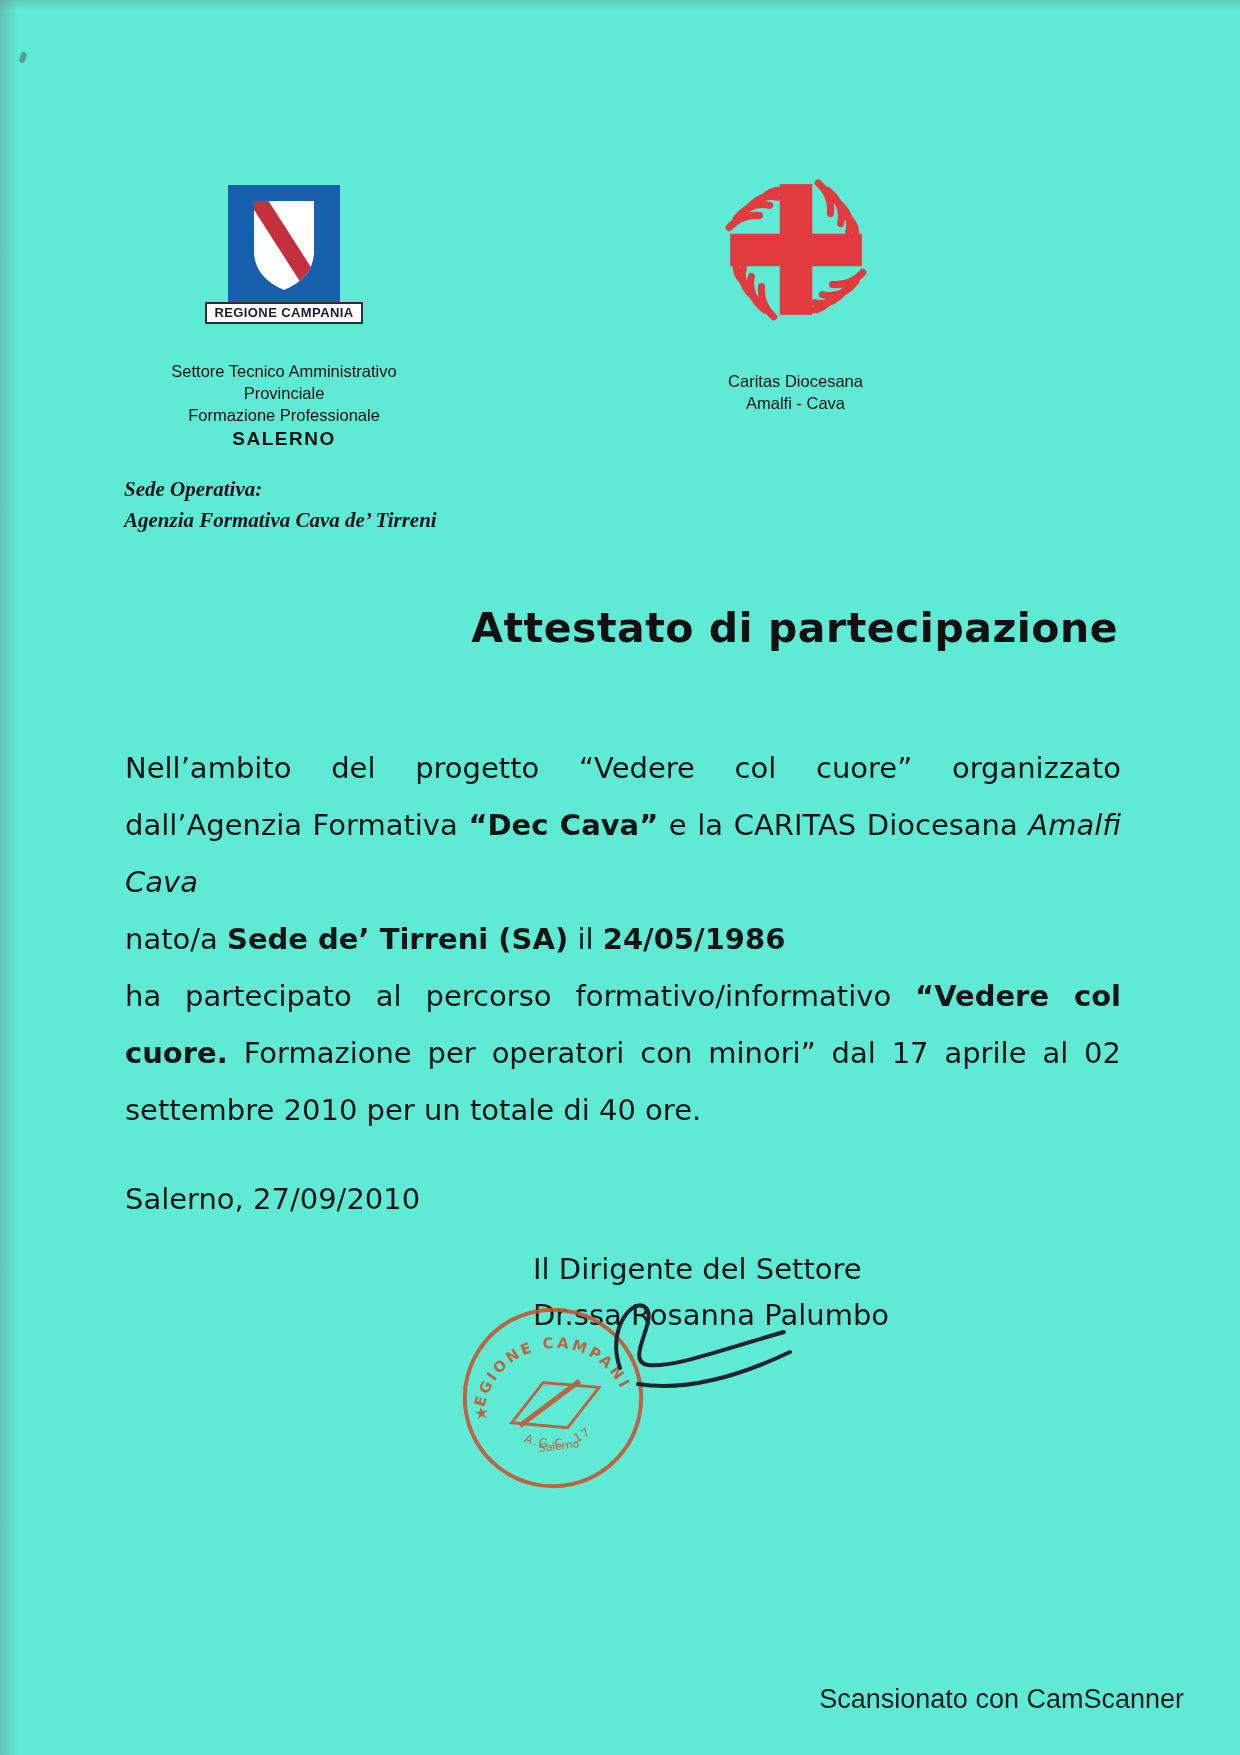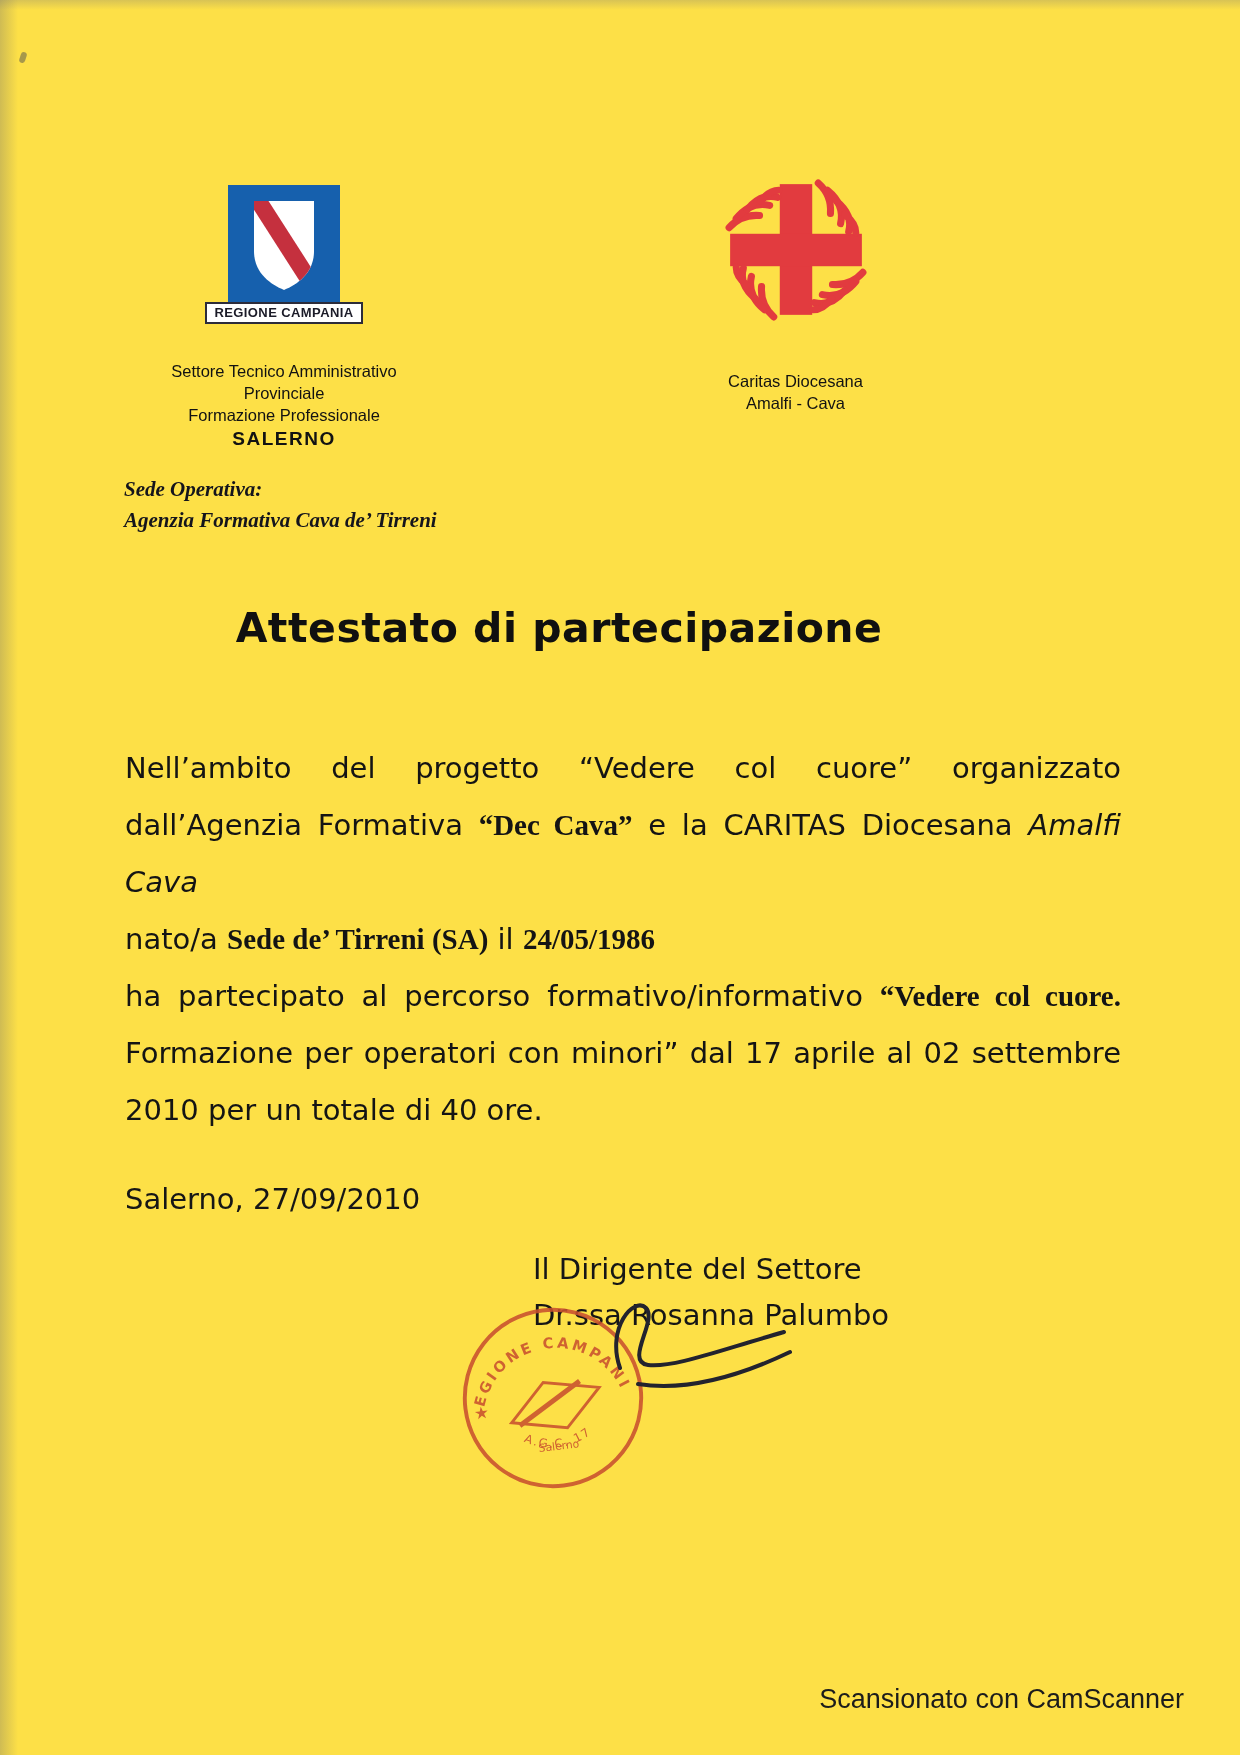--- a/index.html
+++ b/index.html
@@ -1,19 +1,19 @@
 <!DOCTYPE html>
 <html style="--regione-blue: #1660ad; --regione-red: #c5303e; --caritas-red: #e23b3f; --stamp-red: #c9512f;"><head>
 <meta charset="utf-8">
 <style>
   * { margin:0; padding:0; box-sizing:border-box; }
   html, body { background:#e8e8e8; }
   .page {
     position:relative; width:1240px; height:1755px; margin:0 auto;
-    background:#fde047; overflow:hidden;
+    background:#5eead4; overflow:hidden;
     font-family:"DejaVu Sans", sans-serif; color:#161616;
   }
   
   .scan-edge-left { position:absolute; left:0; top:0; bottom:0; width:18px;
     background:linear-gradient(90deg, rgba(110,110,110,.32), rgba(255,255,255,0)); }
   .scan-edge-top { position:absolute; left:0; top:0; right:0; height:10px;
     background:linear-gradient(180deg, rgba(120,120,120,.28), rgba(255,255,255,0)); }
   .scan-mark { position:absolute; left:20px; top:52px; width:6px; height:11px;
     border-radius:3px; background:rgba(80,80,80,.5); transform:rotate(18deg); }
 
@@ -29,28 +29,28 @@
   .caritas-block { position:absolute; left:698px; top:170px; width:195px; text-align:center; }
   .caritas-logo { color:var(--caritas-red, #e23b3f); }
   .caritas-logo svg { width:152px; height:160px; display:block; margin:0 auto; }
   .caritas-caption { margin-top:40px; font:16.5px/22px "Liberation Sans", sans-serif; color:#121212; }
 
   
   .sede-block { position:absolute; left:124px; top:474px;
     font:italic 700 21px/31px "Liberation Serif", serif; color:#14141c; }
 
   
-  .doc-title { position:absolute; left:0; right:122px; top:604px; text-align:center;
+  .doc-title { position:absolute; left:0; right:122px; top:604px; text-align:right;
     font:700 41px "DejaVu Sans", sans-serif; letter-spacing:.5px; color:#101010; }
 
   
   .body-text { position:absolute; left:125px; width:996px; top:740px;
     font:29px/57px "DejaVu Sans", sans-serif; color:#141414; text-align:justify; }
   .body-text p { margin:0; }
-  .b { font-weight:700;font-family:Liberation Serif, serif; }
+  .b { font-weight:700; }
   .i { font-style:italic; }
 
   
   .footer-date { position:absolute; left:125px; top:1182px; font:29px "DejaVu Sans", sans-serif; }
   .signer-block { position:absolute; left:533px; top:1246px; font:29px/46px "DejaVu Sans", sans-serif; }
 
   .stamp { position:absolute; left:455px; top:1300px; width:196px; height:196px;
     color:var(--stamp-red, #c9512f); opacity:.88; transform:rotate(-7deg); }
   .stamp svg { width:100%; height:100%; }
 

